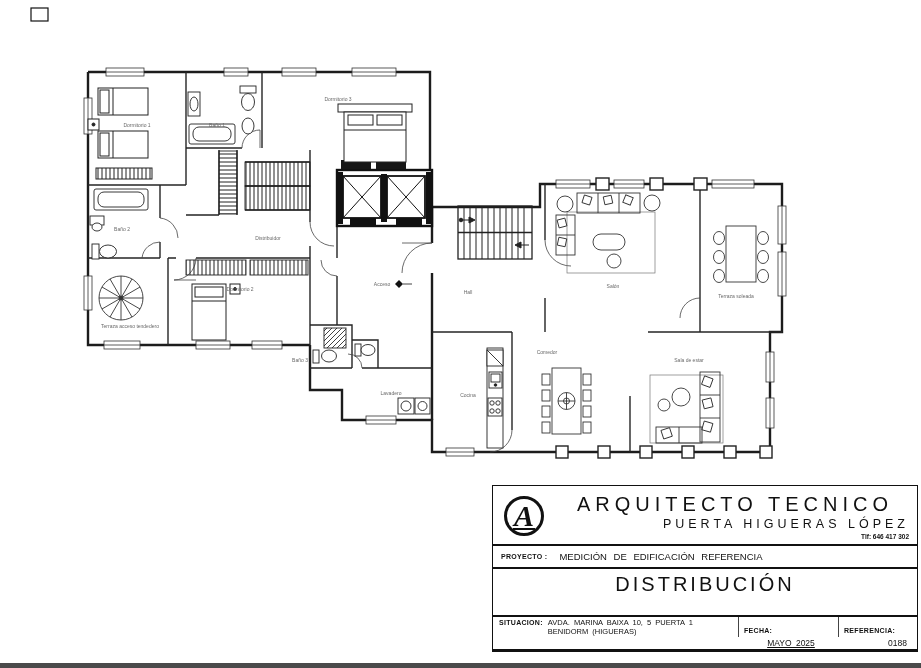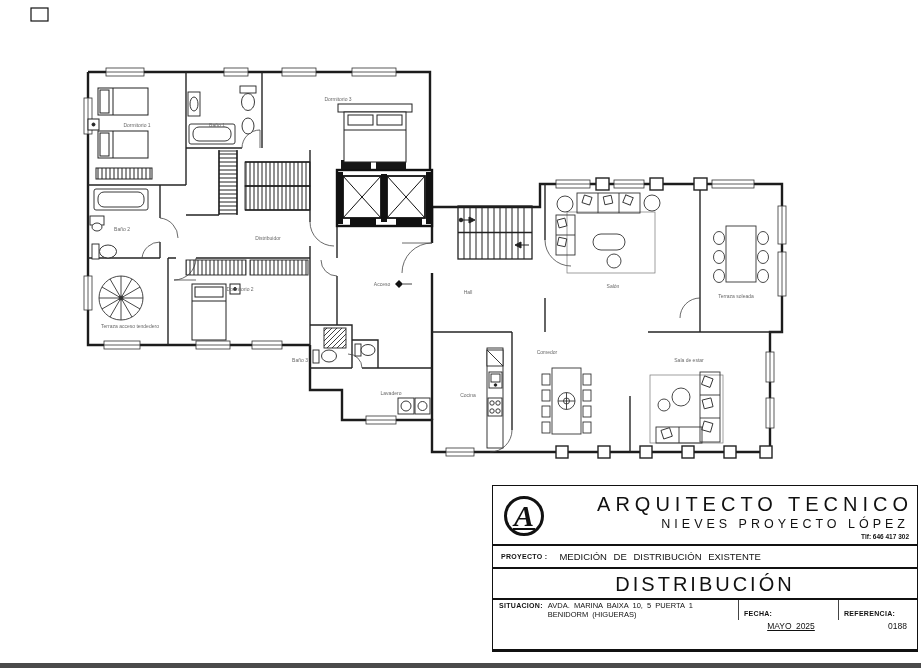--- a/index.html
+++ b/index.html
@@ -7,28 +7,28 @@
          font-family:"Liberation Sans",sans-serif;color:#111;}
   .plan-svg{position:absolute;left:0;top:0;}
   .rl{font-family:"Liberation Sans",sans-serif;font-size:5px;fill:#6a6a6a;text-anchor:middle;}
   .bottom-bar{position:absolute;left:0;bottom:0;width:100%;height:5px;background:#4a4a4a;}
   
   .tb{position:absolute;left:492px;top:485px;width:426px;height:167px;background:#fff;
       border:1.6px solid #111;border-bottom-width:3px;box-sizing:border-box;}
   .tb-header{height:58px;display:flex;align-items:center;box-sizing:border-box;padding:2px 4px 0 8px;}
   .logo{width:46px;height:46px;flex:0 0 46px;margin-right:10px;}
   .firm{flex:1;min-width:0;}
-  .firm-name{font-size:20px;letter-spacing:5px;text-align:right;white-space:nowrap;}
+  .firm-name{font-size:20px;letter-spacing:5px;text-align:center;white-space:nowrap;}
   .firm-person{font-size:12.5px;letter-spacing:4px;text-align:right;padding-right:4px;white-space:nowrap;margin-top:1px;}
   .firm-phone{font-size:6.5px;font-weight:bold;text-align:right;padding-right:4px;margin-top:2px;}
   .tb-proyecto{height:23px;border-top:2.5px solid #111;display:flex;align-items:center;
                padding-left:8px;box-sizing:border-box;}
   .lb{font-size:7px;font-weight:bold;letter-spacing:0.3px;}
   .tb-proyecto .val{font-size:9.5px;margin-left:12px;word-spacing:4px;}
-  .tb-title{height:31px;border-top:2px solid #111;box-sizing:border-box;text-align:center;
+  .tb-title{height:48px;border-top:2px solid #111;box-sizing:border-box;text-align:center;
             font-size:20px;letter-spacing:3px;line-height:30px;}
   .tb-mid{height:30px;border-top:2.5px solid #111;display:flex;box-sizing:border-box;}
   .tb-bot{height:22px;border-top:2.5px solid #111;display:flex;box-sizing:border-box;}
   .c1{width:245px;box-sizing:border-box;padding:2px 0 0 6px;position:relative;}
   .c2{width:100px;box-sizing:border-box;border-left:1px solid #444;padding:2px 0 0 5px;position:relative;}
   .c3{flex:1;box-sizing:border-box;border-left:1px solid #444;padding:2px 0 0 5px;position:relative;}
   .v-promotor{font-size:9px;word-spacing:3px;margin:3px 0 0 44px;white-space:nowrap;}
   .v-plano{font-size:9.5px;text-align:right;padding-right:14px;margin-top:3px;}
   .v-escala{font-size:9.5px;text-align:right;padding-right:8px;margin-top:3px;}
   .sit-wrap{display:flex;}
@@ -357,28 +357,28 @@
   <div class="tb">
 
     <div class="tb-header">
       <svg class="logo" viewBox="0 0 46 46">
         <circle cx="23" cy="23" r="18.5" fill="none" stroke="#111" stroke-width="3"></circle>
         <text x="23" y="33" text-anchor="middle" style="font:italic 900 30px &quot;Liberation Serif&quot;,serif;fill:#111">A</text>
         <path d="M12,36 L34,36" stroke="#111" stroke-width="2"></path>
       </svg>
       <div class="firm">
         <div class="firm-name">ARQUITECTO TECNICO</div>
-        <div class="firm-person">NIEVES PROYECTO LÓPEZ</div>
+        <div class="firm-person">PUERTA HIGUERAS LÓPEZ</div>
         <div class="firm-phone">Tlf: 646 417 302</div>
       </div>
     </div>
 
     <div class="tb-proyecto">
       <span class="lb">PROYECTO :</span>
-      <span class="val">MEDICIÓN DE DISTRIBUCIÓN EXISTENTE</span>
+      <span class="val">MEDICIÓN DE EDIFICACIÓN REFERENCIA</span>
     </div>
 
     <div class="tb-title">DISTRIBUCIÓN</div>
 
 
     <div class="tb-bot">
       <div class="c1">
         <div class="sit-wrap">
           <span class="lb">SITUACION:</span>
           <div class="v-situacion">

